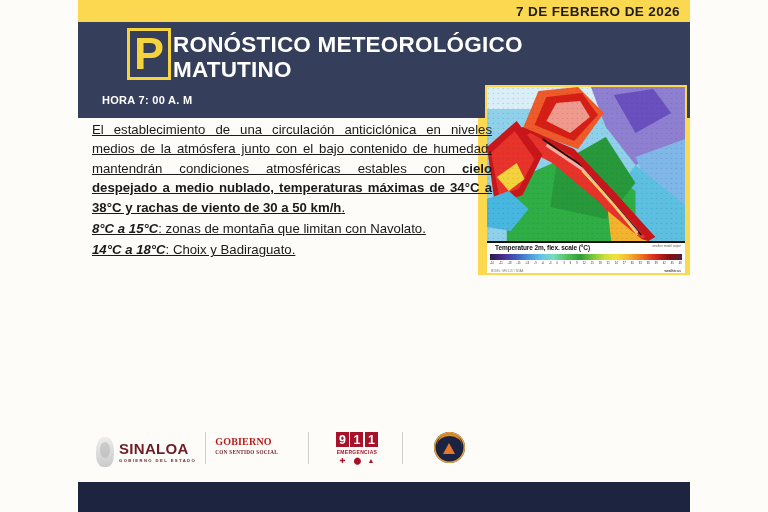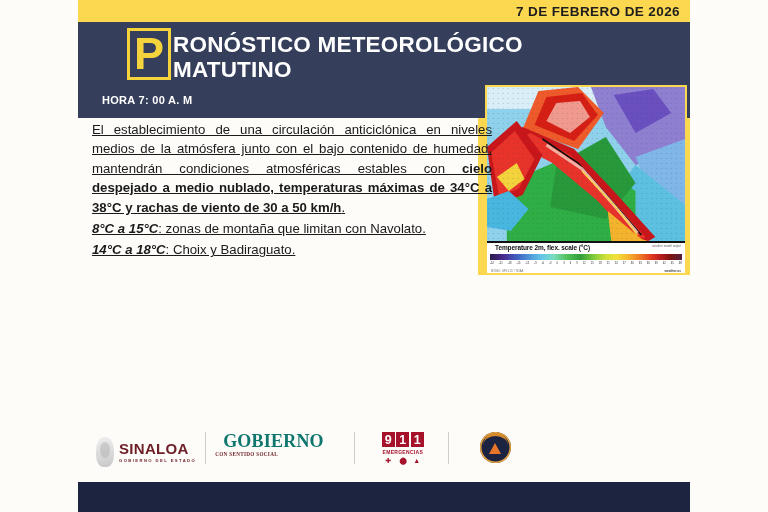--- a/index.html
+++ b/index.html
@@ -117,21 +117,21 @@
     position:relative;margin-right:5px;
   }
   .eagle:after{
     content:"";position:absolute;left:4px;top:5px;width:10px;height:16px;
     border-radius:50%;background:#b4b4b4;opacity:.55;
   }
   .sinaloa{line-height:1;}
   .sinaloa .t1{font-size:15px;font-weight:bold;color:#6d1d25;letter-spacing:.3px;}
   .sinaloa .t2{font-size:4.2px;font-weight:bold;color:#6d1d25;letter-spacing:1.4px;display:block;margin-top:2px;}
   .gob{line-height:1;}
-  .gob .t1{font-size:18px;font-weight:bold;color:#0f766e;letter-spacing:.2px;font-family:"Liberation Serif",serif;margin-left:8px;}
+  .gob .t1{font-size:10px;font-weight:bold;color:#b91c1c;letter-spacing:.2px;font-family:"Liberation Serif",serif;}
   .gob .t2{font-size:5.2px;font-weight:bold;color:#6d1d25;letter-spacing:.3px;display:block;margin-top:2px;font-family:"Liberation Serif",serif;}
 
   .n911{display:flex;gap:1.5px;}
   .n911 b{
     background:#a5122a;color:#fff;font-size:12.5px;font-weight:bold;
     width:13px;height:15px;display:flex;align-items:center;justify-content:center;
   }
   .emerg{font-size:5px;font-weight:bold;color:#a5122a;letter-spacing:.3px;margin-top:2px;}
   .ericons{display:flex;gap:7px;margin-top:2px;}
   .ericons i{width:7px;height:7px;display:block;color:#a5122a;font-size:7px;font-style:normal;line-height:7px;}

